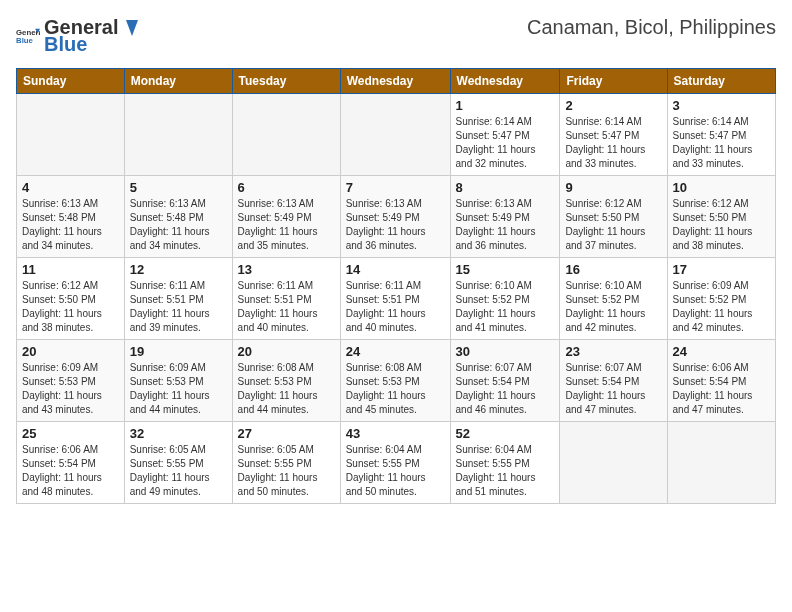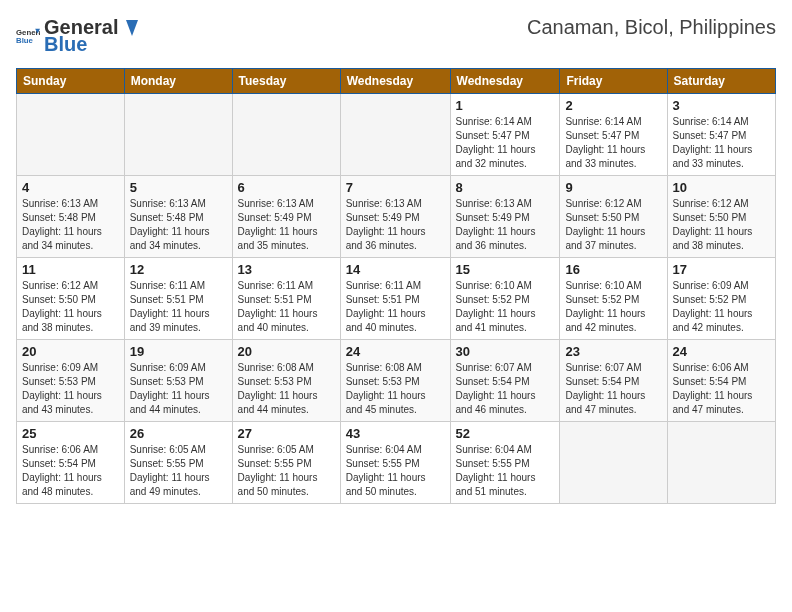--- a/index.html
+++ b/index.html
@@ -298,21 +298,21 @@
       </tr>
       <tr>
         <td>
           <span class="day-number">25</span>
           <div class="day-info" style="white-space: pre-line;">Sunrise: 6:06 AM
 Sunset: 5:54 PM
 Daylight: 11 hours
 and 48 minutes.</div>
         </td>
         <td>
-          <span class="day-number">26</span>
+          <span class="day-number">32</span>
           <div class="day-info" style="white-space: pre-line;">Sunrise: 6:05 AM
 Sunset: 5:55 PM
 Daylight: 11 hours
 and 49 minutes.</div>
         </td>
         <td>
           <span class="day-number">27</span>
           <div class="day-info" style="white-space: pre-line;">Sunrise: 6:05 AM
 Sunset: 5:55 PM
 Daylight: 11 hours

